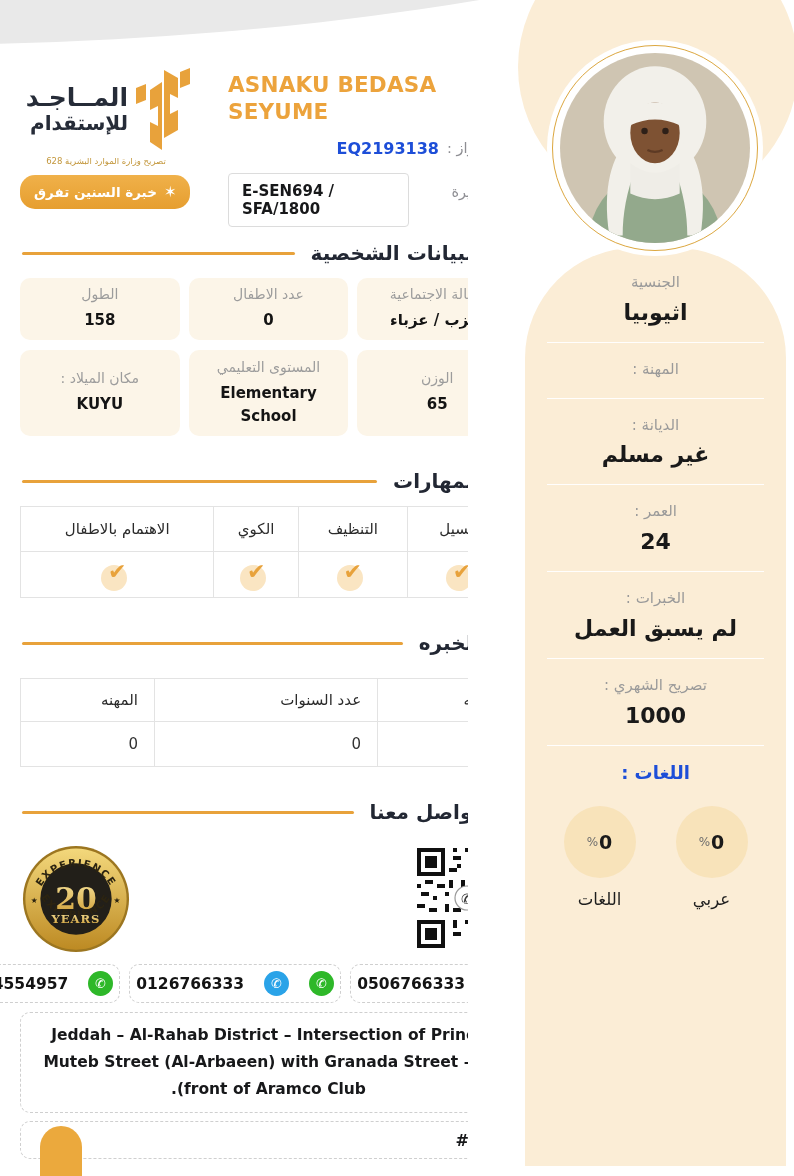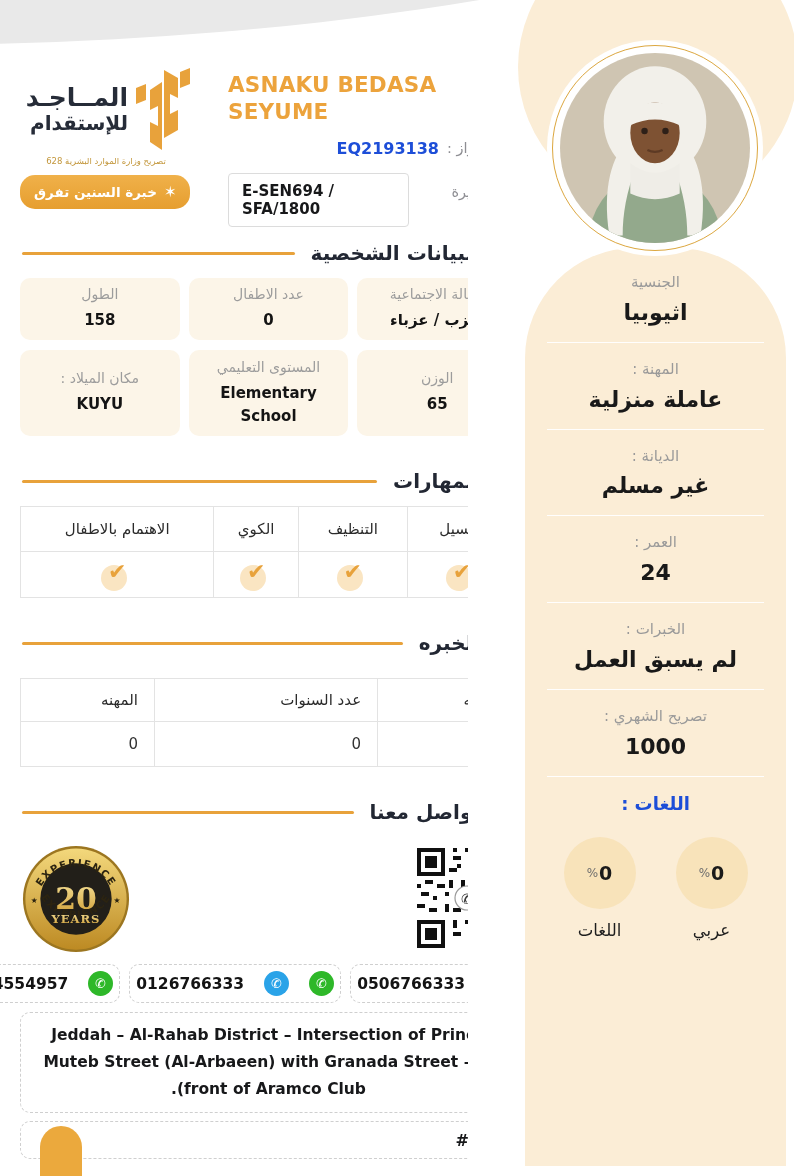--- a/index.html
+++ b/index.html
@@ -344,21 +344,20 @@
         <path d="M46 51 Q50 53 54 51" stroke="#5d3a24" stroke-width="1.2" fill="none"></path>
       </svg>
     </div>
   </div>
 
   <div class="fields">
     <div class="f-label">الجنسية</div>
     <div class="f-value">اثيوبيا</div>
     <hr class="f-div">
     <div class="f-label">المهنة :</div>
-    <div class="f-value">عاملة منزلية</div>
     <hr class="f-div">
     <div class="f-label">الديانة :</div>
     <div class="f-value">غير مسلم</div>
     <hr class="f-div">
     <div class="f-label">العمر :</div>
     <div class="f-value">24</div>
     <hr class="f-div">
     <div class="f-label">الخبرات :</div>
     <div class="f-value">لم يسبق العمل</div>
     <hr class="f-div">

